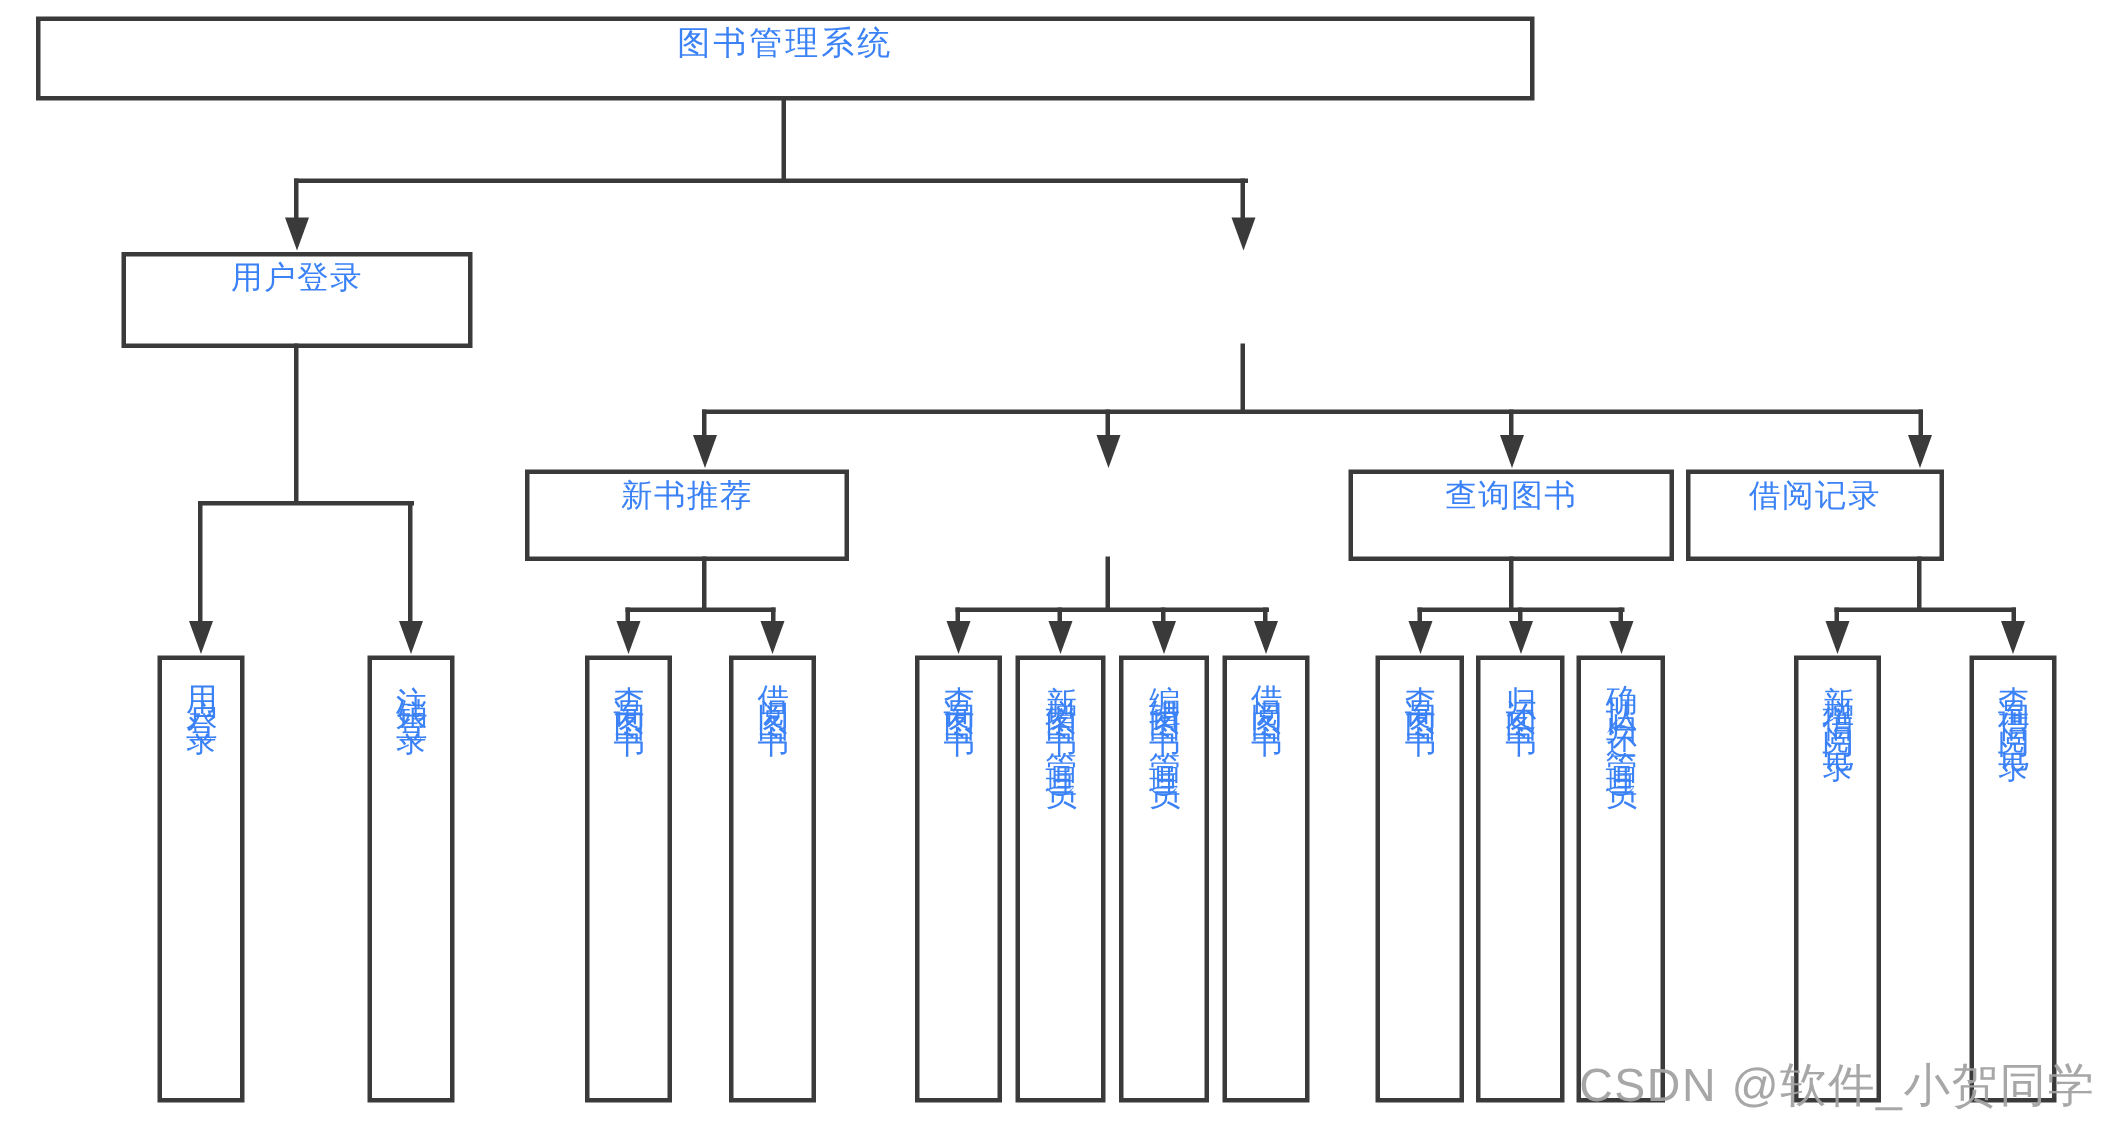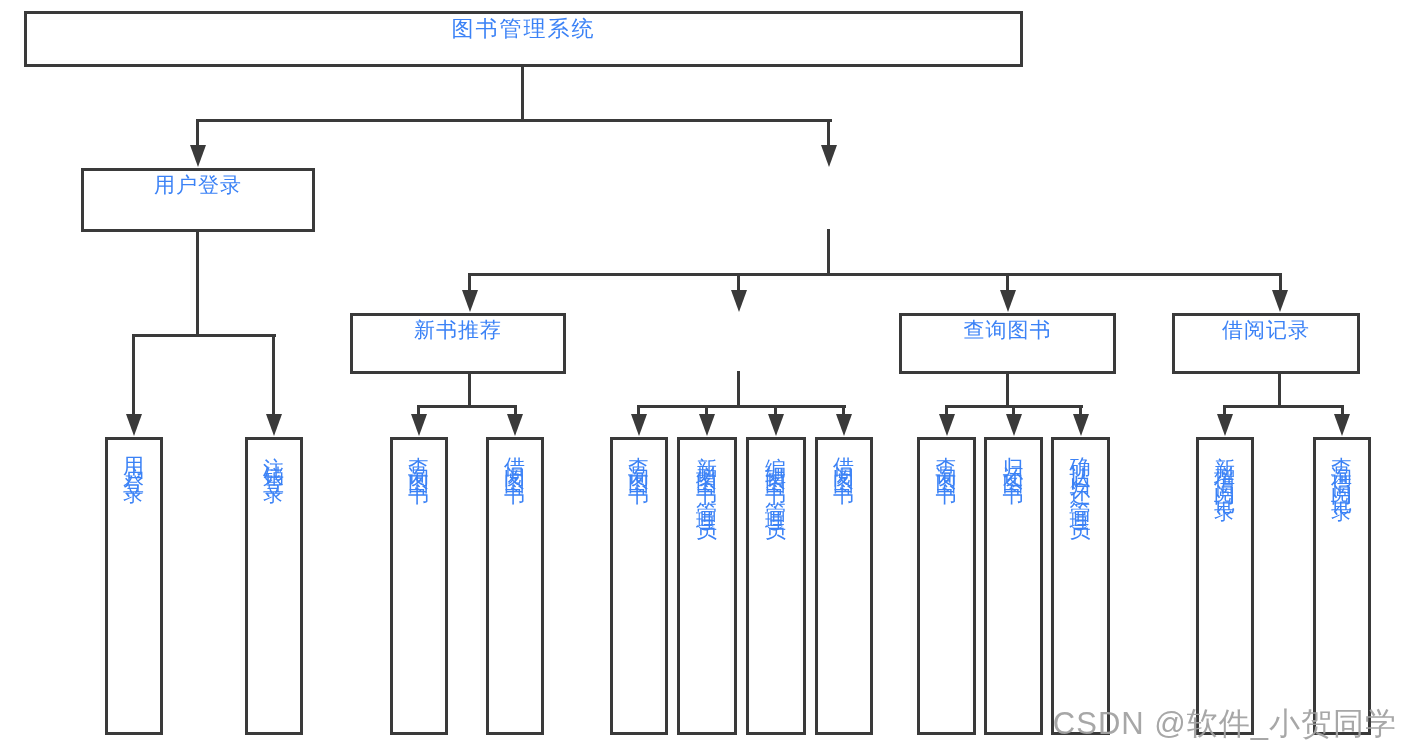--- a/index.html
+++ b/index.html
@@ -69,21 +69,21 @@
   <div class="ar" style="left:1000px;top:290px;"></div>
   <div class="ln" style="left:1279px;top:273px;width:3px;height:22px;"></div>
   <div class="ar" style="left:1272px;top:290px;"></div>
 
   <div class="node h-node" style="left:350px;top:313px;width:216px;height:61px;">
     <span>新书推荐</span>
   </div>
   <div class="node h-node" style="left:899px;top:313px;width:217px;height:61px;">
     <span>查询图书</span>
   </div>
-  <div class="node h-node" style="left:1172px;top:313px;width:188px;height:61px;">
+  <div class="node h-node" style="left:1124px;top:313px;width:172px;height:61px;">
     <span>借阅记录</span>
   </div>
 
   <div class="ln" style="left:468px;top:371px;width:3px;height:37px;"></div>
   <div class="ln" style="left:417px;top:405px;width:100px;height:3px;"></div>
   <div class="ln" style="left:417px;top:405px;width:3px;height:12px;"></div>
   <div class="ar" style="left:411px;top:414px;"></div>
   <div class="ln" style="left:514px;top:405px;width:3px;height:12px;"></div>
   <div class="ar" style="left:507px;top:414px;"></div>
 

